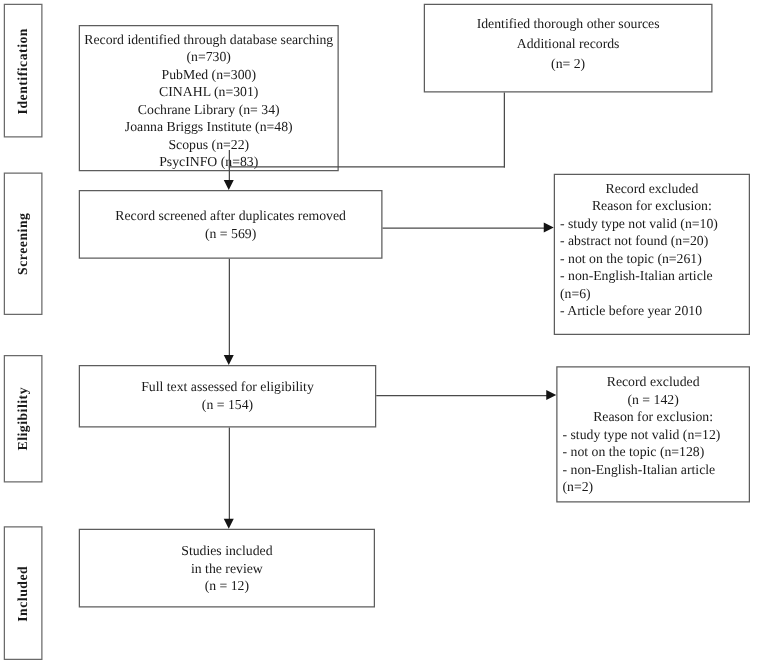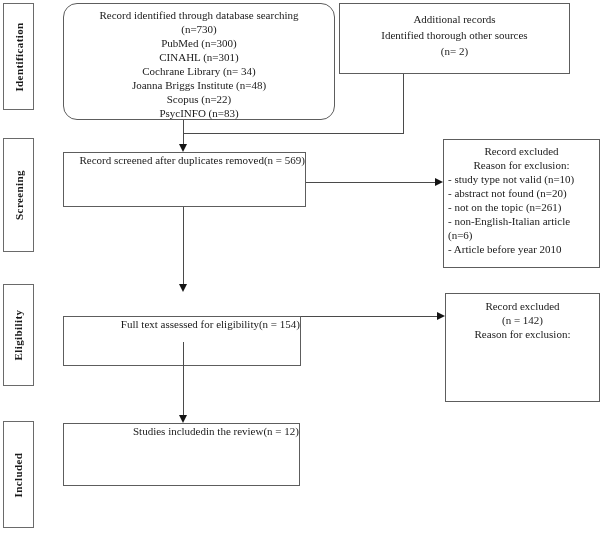--- a/index.html
+++ b/index.html
@@ -21,21 +21,22 @@
     box-sizing: border-box;
     border: 1.5px solid #5d5d5d;
     background: #ffffff;
     font-size: 11px;
     line-height: 14px;
     text-align: center;
   }
   .box .line { display: block; }
   .vcenter {
     display: flex;
-    justify-content: flex-end;
+    flex-direction: column;
+    justify-content: center;
   }
   .stage {
     position: absolute;
     left: 3px;
     width: 31px;
     box-sizing: border-box;
     border: 1.5px solid #6a6a6a;
     background: #ffffff;
     display: flex;
     align-items: center;
@@ -89,63 +90,68 @@
   <div class="stage" style="top:138px;height:114px;">
     <span class="stage-text">Screening</span>
   </div>
   <div class="stage" style="top:284px;height:102px;">
     <span class="stage-text">Eligibility</span>
   </div>
   <div class="stage" style="top:421px;height:107px;">
     <span class="stage-text">Included</span>
   </div>
 
-  <div class="box" style="left:63px;top:3px;width:272px;height:117px;padding-top:4px;border-radius:14px;">
+  <div class="box" style="left:63px;top:20px;width:208px;height:117px;padding-top:4px;">
     <span class="line">Record identified through database searching</span>
     <span class="line"><span>(n=</span><b>730</b><span>)</span></span>
     <span class="line">PubMed (n=300)</span>
     <span class="line">CINAHL (n=301)</span>
     <span class="line">Cochrane Library (n= 34)</span>
     <span class="line">Joanna Briggs Institute (n=48)</span>
     <span class="line">Scopus (n=22)</span>
     <span class="line">PsycINFO (n=83)</span>
   </div>
 
   <div class="box" style="left:339px;top:3px;width:231px;height:71px;padding-top:7px;line-height:16px;">
+    <span class="line">Identified thorough other sources</span>
     <span class="line">Additional records</span>
-    <span class="line">Identified thorough other sources</span>
     <span class="line"><span>(n= </span><b>2</b><span>)</span></span>
   </div>
 
   <div class="box vcenter" style="left:63px;top:152px;width:243px;height:55px;">
     <span class="line">Record screened after duplicates removed</span>
     <span class="line"><span>(n = </span><b>569</b><span>)</span></span>
   </div>
 
   <div class="box" style="left:443px;top:139px;width:157px;height:129px;padding-top:4px;">
     <span class="line">Record excluded</span>
     <span class="line">Reason for exclusion:</span>
     <div class="reasons">
       <span class="line">- study type not valid (n=10)</span>
       <span class="line">- abstract not found (n=20)</span>
       <span class="line">- not on the topic (n=261)</span>
       <span class="line">- non-English-Italian article (n=6)</span>
       <span class="line">- Article before year 2010</span>
     </div>
   </div>
 
-  <div class="box vcenter" style="left:63px;top:292px;width:238px;height:50px;margin-top:24px;">
+  <div class="box vcenter" style="left:63px;top:292px;width:238px;height:50px;">
     <span class="line">Full text assessed for eligibility</span>
     <span class="line"><span>(n = </span><b>154</b><span>)</span></span>
   </div>
 
   <div class="box" style="left:445px;top:293px;width:155px;height:109px;padding-top:5px;">
     <span class="line">Record excluded</span>
     <span class="line"><span>(n = </span><b>142</b><span>)</span></span>
     <span class="line">Reason for exclusion:</span>
+    <div class="reasons">
+      <span class="line">- study type not valid (n=12)</span>
+      <span class="line">- not on the topic (n=128)</span>
+      <span class="line">- non-English-Italian article (n=2)</span>
+    </div>
   </div>
 
   <div class="box vcenter" style="left:63px;top:423px;width:237px;height:63px;">
     <span class="line">Studies included</span>
     <span class="line">in the review</span>
     <span class="line"><span>(n = </span><b>12</b><span>)</span></span>
   </div>
 
   <div class="line-v" style="left:183px;top:120px;height:13px;"></div>
   <div class="line-v" style="left:403px;top:74px;height:60px;"></div>

